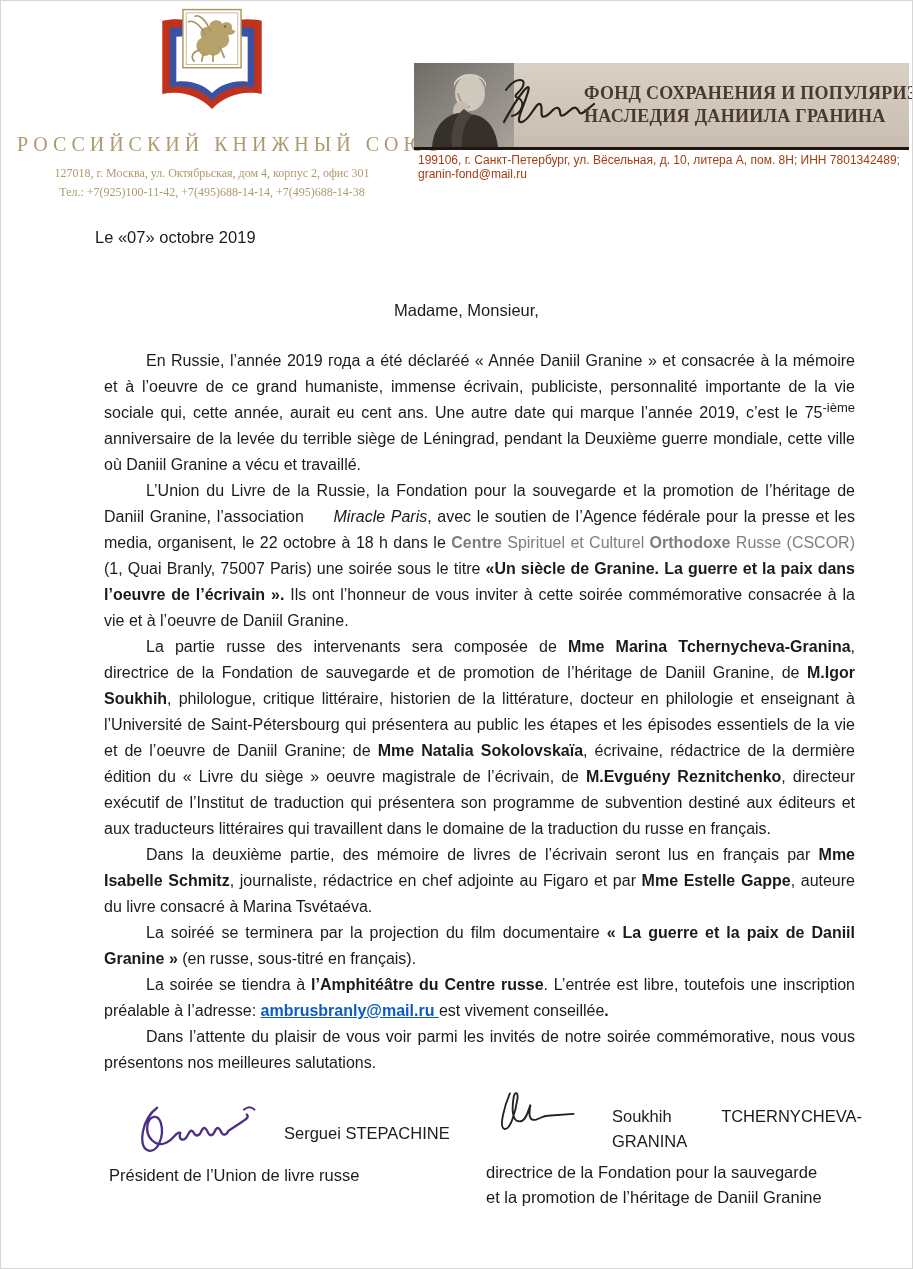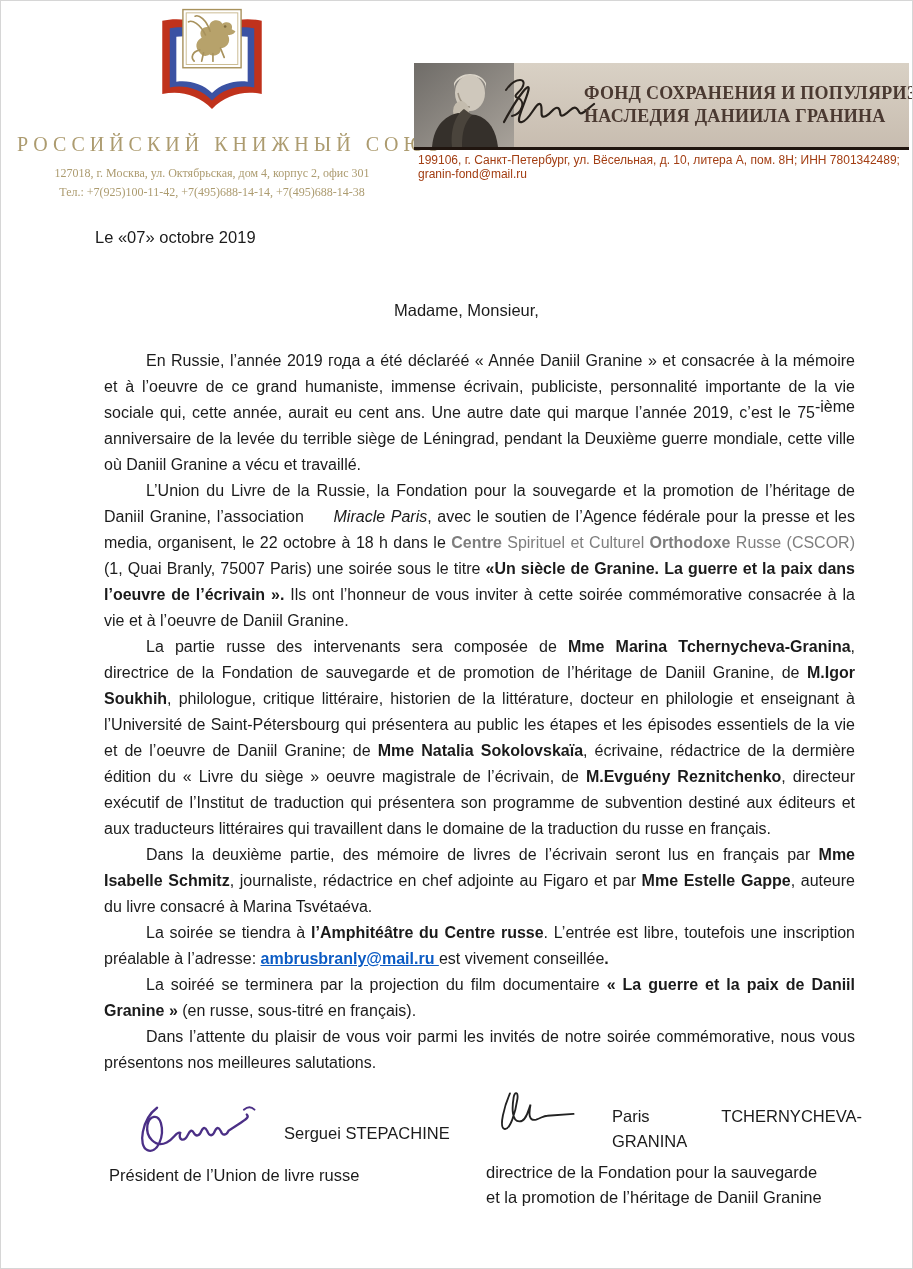--- a/index.html
+++ b/index.html
@@ -28,21 +28,21 @@
   
   .date-line{position:absolute;left:94px;top:227px;font-size:16.5px;}
   .salutation{position:absolute;left:393px;top:300px;font-size:16.5px;}
   .content{position:absolute;left:0;top:0;right:0;bottom:0;
     padding:347px 57px 8px 103px;box-sizing:border-box;overflow:hidden;}
   .letter-body{font-size:16px;line-height:26px;text-align:justify;}
   .para{margin:0;text-indent:42px;}
   .b{font-weight:bold;}
   .i{font-style:italic;margin-left:24px;}
   .g{color:var(--gray-text,#7e7e7e);}
-  sup{font-size:16px;line-height:0;}
+  sup{font-size:13px;line-height:0;}
   .link{color:var(--link-blue,#0b5bc4);font-weight:bold;text-decoration:underline;}
   
   .sig-area{position:relative;height:156px;margin-top:6px;font-size:16.5px;}
   .sig-svg{position:absolute;}
   .sig-left-svg{left:28px;top:12px;width:135px;height:68px;}
   .sig-left-name{position:absolute;left:180px;top:42px;white-space:nowrap;}
   .sig-left-title{position:absolute;left:5px;top:84px;white-space:nowrap;}
   .sig-right-svg{left:385px;top:2px;width:98px;height:58px;}
   .sig-right-name{position:absolute;left:508px;top:22px;width:250px;line-height:25px;}
   .sig-right-name .row1{display:flex;justify-content:space-between;}
@@ -109,39 +109,39 @@
 
   <div class="date-line">Le «07» octobre 2019</div>
   <div class="salutation">Madame, Monsieur,</div>
 
   <div class="content">
     <div class="letter-body">
         <p class="para"><span>En Russie, l’année 2019 года a été déclaréé « Année Daniil Granine » et consacrée à la mémoire et à l’oeuvre de ce grand humaniste, immense écrivain, publiciste, personnalité importante de la vie sociale qui, cette année, aurait eu cent ans. Une autre date qui marque l’année 2019, c’est le 75</span><sup>-ième</sup><span> anniversaire de la levée du terrible siège de Léningrad, pendant la Deuxième guerre mondiale, cette ville où Daniil Granine a vécu et travaillé.</span></p>
         <p class="para"><span>L’Union du Livre de la Russie, la Fondation pour la souvegarde et la promotion de l’héritage de Daniil Granine, l’association </span><span class="i">Miracle Paris</span><span>, avec le soutien de l’Agence fédérale pour la presse et les media, organisent, le 22 octobre à 18 h dans le </span><span class="b g">Centre</span><span class="g"> Spirituel et Culturel </span><span class="b g">Orthodoxe</span><span class="g"> Russe (CSCOR) </span><span>(1, Quai Branly, 75007 Paris) une soirée sous le titre </span><span class="b">«Un siècle de Granine. La guerre et la paix dans l’oeuvre de l’écrivain ».</span><span> Ils ont l’honneur de vous inviter à cette soirée commémorative consacrée à la vie et à l’oeuvre de Daniil Granine.</span></p>
         <p class="para"><span>La partie russe des intervenants sera composée de </span><span class="b">Mme Marina Tchernycheva-Granina</span><span>, directrice de la Fondation de sauvegarde et de promotion de l’héritage de Daniil Granine, de </span><span class="b">M.Igor Soukhih</span><span>, philologue, critique littéraire, historien de la littérature, docteur en philologie et enseignant à l’Université de Saint-Pétersbourg qui présentera au public les étapes et les épisodes essentiels de la vie et de l’oeuvre de Daniil Granine; de </span><span class="b">Mme Natalia Sokolovskaïa</span><span>, écrivaine, rédactrice de la dermière édition du « Livre du siège » oeuvre magistrale de l’écrivain, de </span><span class="b">M.Evguény Reznitchenko</span><span>, directeur exécutif de l’Institut de traduction qui présentera son programme de subvention destiné aux éditeurs et aux traducteurs littéraires qui travaillent dans le domaine de la traduction du russe en français.</span></p>
         <p class="para"><span>Dans la deuxième partie, des mémoire de livres de l’écrivain seront lus en français par </span><span class="b">Mme Isabelle Schmitz</span><span>, journaliste, rédactrice en chef adjointe au Figaro et par </span><span class="b">Mme Estelle Gappe</span><span>, auteure du livre consacré à Marina Tsvétaéva.</span></p>
+        <p class="para"><span>La soiréé se terminera par la projection du film documentaire </span><span class="b">« La guerre et la paix de Daniil Granine »</span><span> (en russe, sous-titré en français).</span></p>
         <p class="para"><span>La soirée se tiendra à </span><span class="b">l’Amphitéâtre du Centre russe</span><span>. L’entrée est libre, toutefois une inscription préalable à l’adresse: </span><a href="#" class="link">ambrusbranly@mail.ru </a><span>est vivement conseillée</span><span class="b">.</span></p>
-        <p class="para"><span>La soiréé se terminera par la projection du film documentaire </span><span class="b">« La guerre et la paix de Daniil Granine »</span><span> (en russe, sous-titré en français).</span></p>
         <p class="para"><span>Dans l’attente du plaisir de vous voir parmi les invités de notre soirée commémorative, nous vous présentons nos meilleures salutations.</span></p>
       </div>
 
     <div class="sig-area">
       <svg class="sig-svg sig-left-svg" viewBox="0 0 140 70" aria-hidden="true">
         <path d="M26 14 C10 26 6 54 16 58 C26 62 34 44 30 30 C27 20 18 22 16 32 C14 44 24 56 36 50 C44 46 46 38 50 40 C48 48 54 50 58 42 C60 38 62 36 64 40 C66 44 70 44 72 38 C74 34 76 34 78 38 C80 44 84 44 86 38 C88 34 90 34 92 38 C94 44 98 42 100 38 L112 30 C118 26 122 24 119 21" stroke="#4b2f86" stroke-width="2.4" fill="none" stroke-linecap="round"></path>
         <path d="M116 16 q6 -5 11 0" stroke="#4b2f86" stroke-width="2" fill="none" stroke-linecap="round"></path>
       </svg>
       <div class="sig-left-name">Serguei STEPACHINE</div>
       <div class="sig-left-title">Président de l’Union de livre russe</div>
 
       <svg class="sig-svg sig-right-svg" viewBox="0 0 100 62" aria-hidden="true">
         <path d="M20 10 C14 24 8 46 14 48 C20 50 26 30 28 16 C29 8 25 8 24 14 C22 26 22 40 30 40 C38 40 40 26 42 22 C40 32 40 40 48 38 C54 36 56 34 60 34 L88 32" stroke="#222222" stroke-width="2" fill="none" stroke-linecap="round"></path>
       </svg>
       <div class="sig-right-name">
         <div class="row1">
-          <span>Paris</span>
+          <span>Soukhih</span>
           <span>TCHERNYCHEVA-</span>
         </div>
         <div>GRANINA</div>
       </div>
       <div class="sig-right-title">
         <div>directrice de la Fondation pour la sauvegarde</div>
         <div>et la promotion de l’héritage de Daniil Granine</div>
       </div>
     </div>
   </div>

